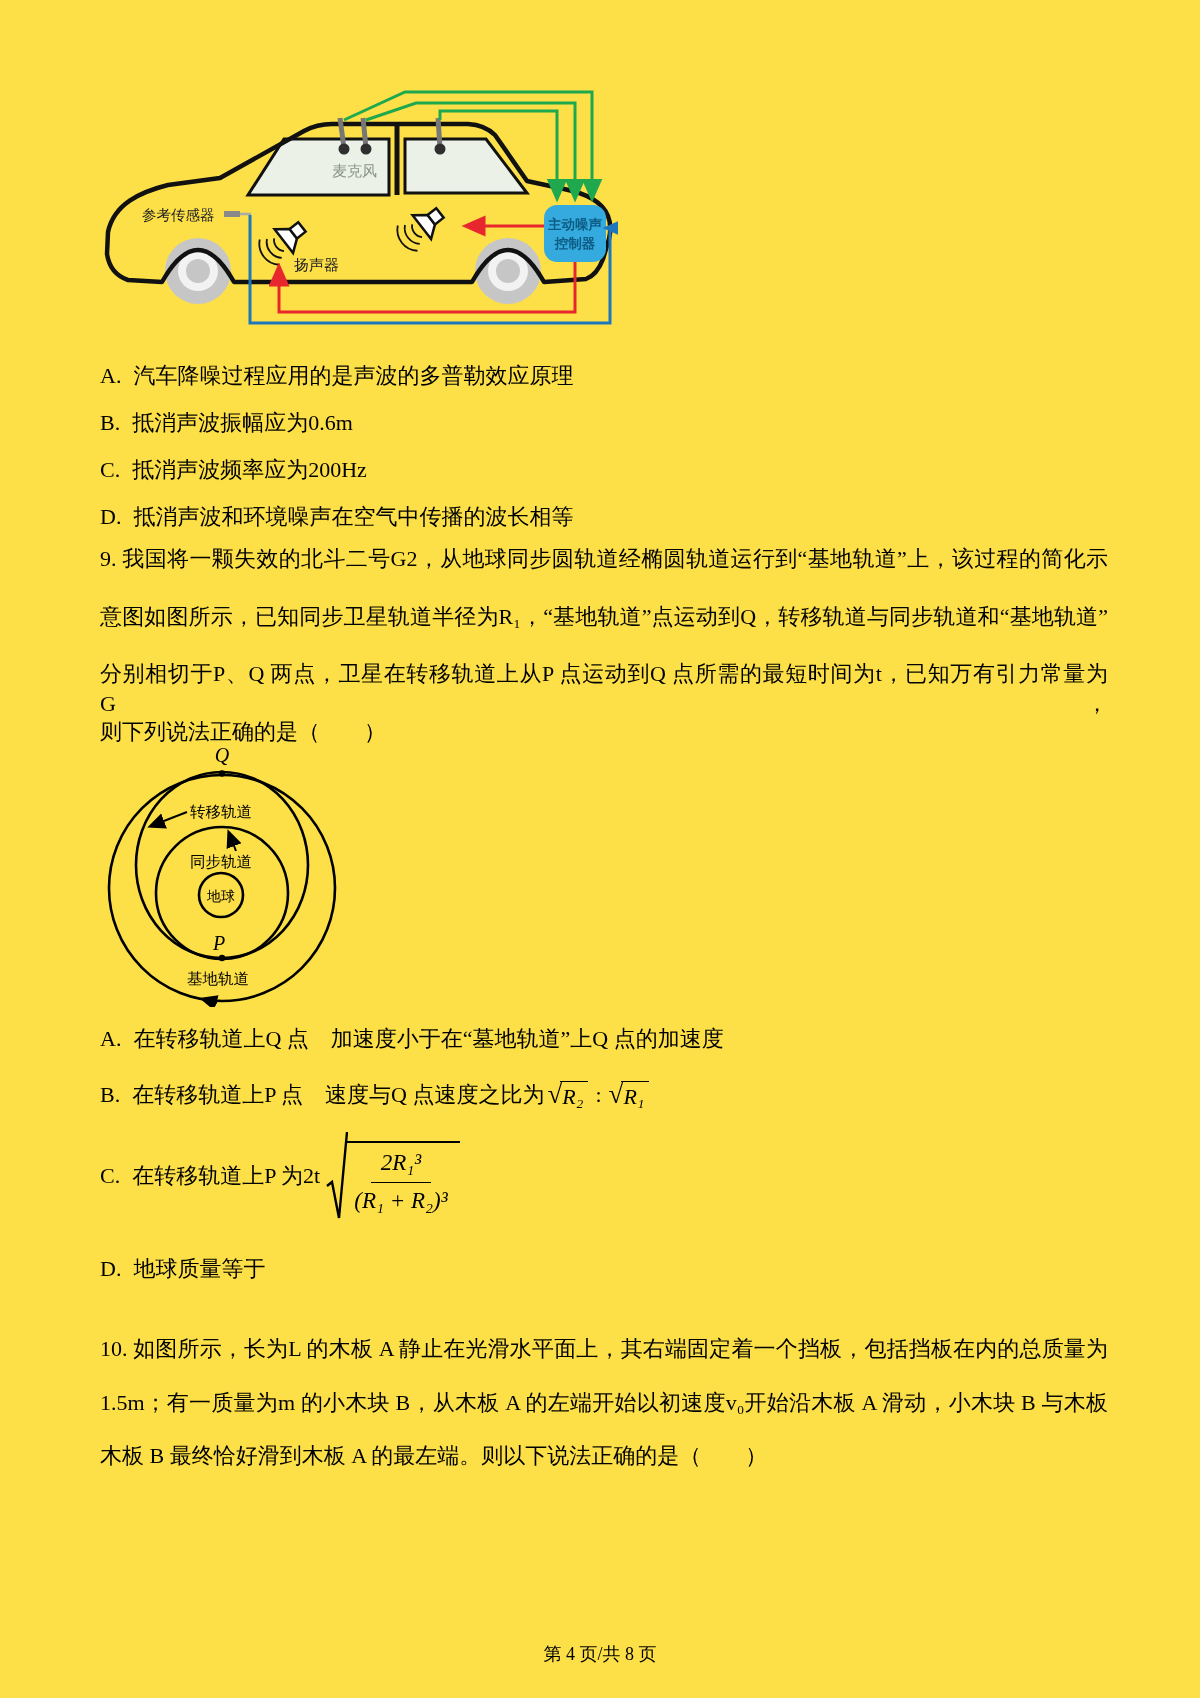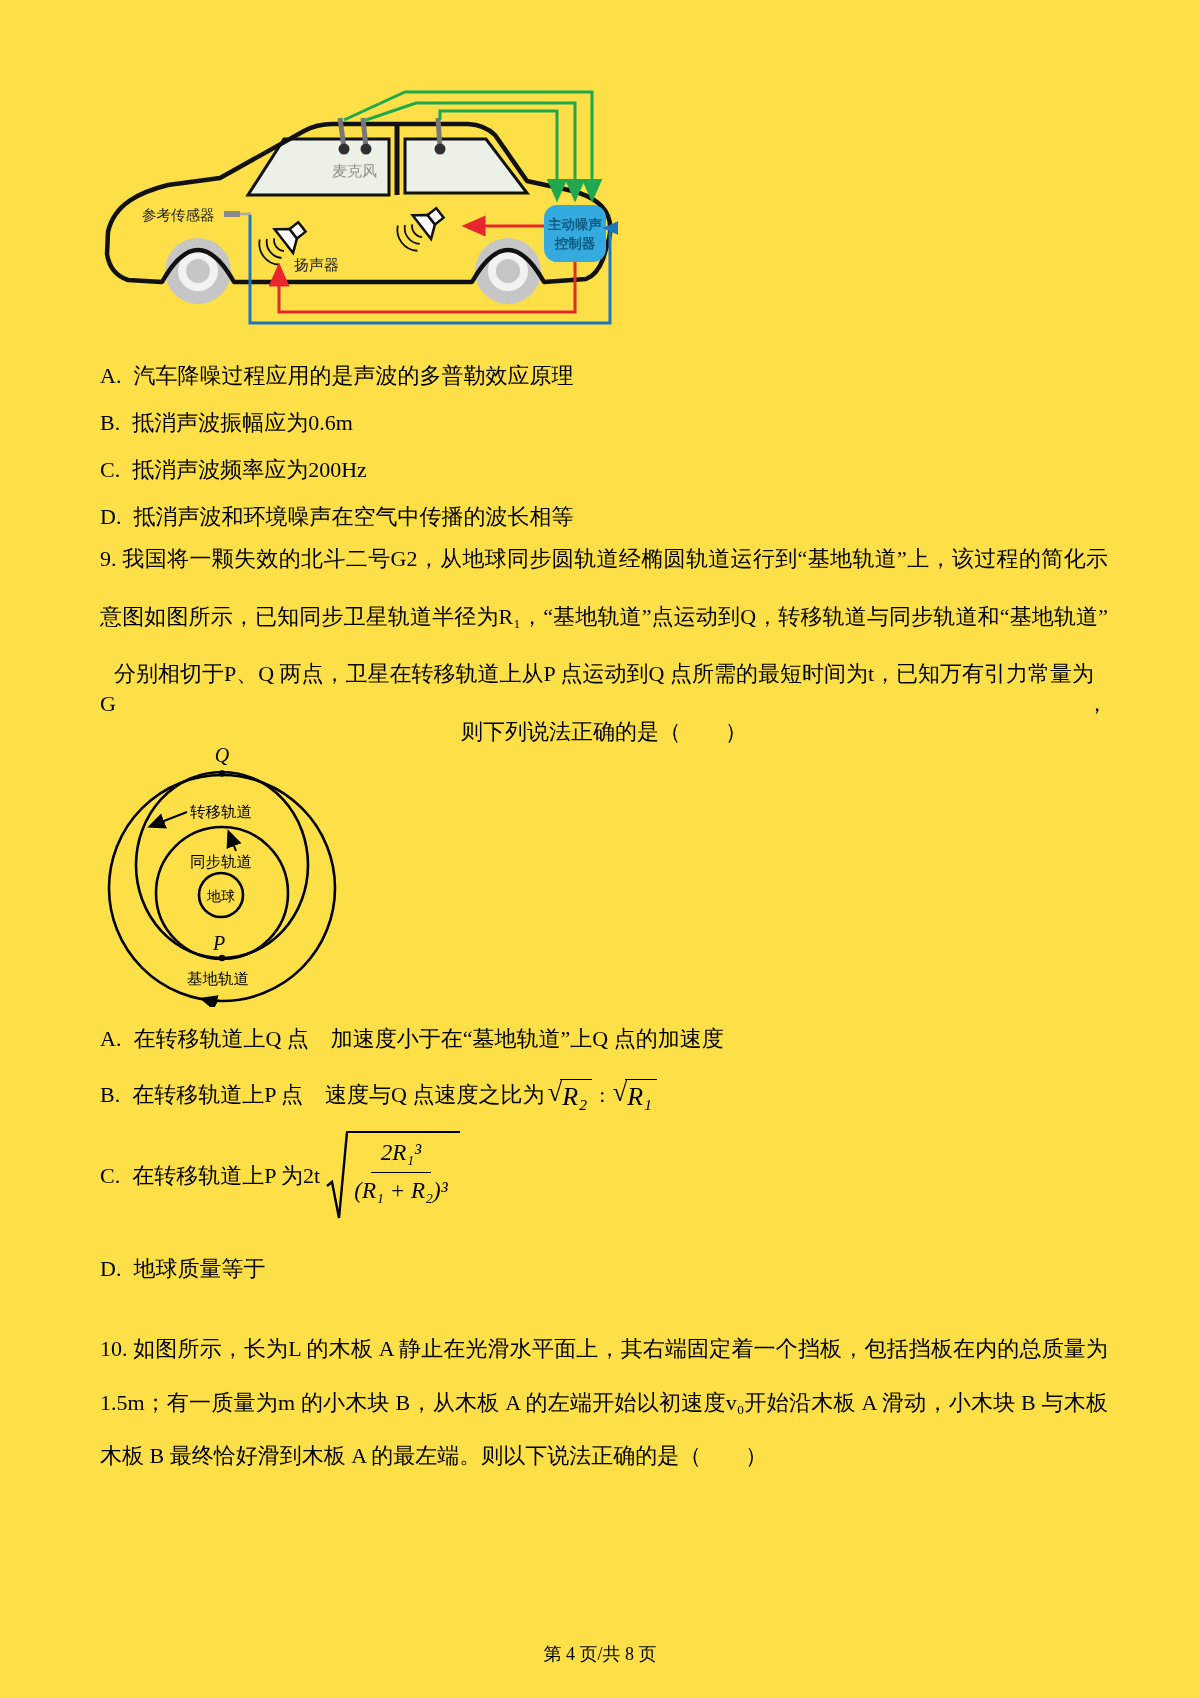--- a/index.html
+++ b/index.html
@@ -12,40 +12,40 @@
 
   .fig-car { position:absolute; left:98px; top:68px; width:520px; height:264px; }
   .fig-orbit { position:absolute; left:95px; top:745px; width:252px; height:262px; }
 
   .q8-opts { position:absolute; left:100px; top:352px; width:1008px; }
   .q8-opts .opt { height:47px; }
   .opt { display:flex; align-items:center; font-size:22px; white-space:nowrap; }
   .opt-label { margin-right:12px; }
 
   .q9-stem { position:absolute; left:100px; top:544px; width:1008px; font-size:22px; }
-  .q9-stem .stem-line { height:57.5px;text-align:center; }
+  .q9-stem .stem-line { height:57.5px; }
   .q10-stem { position:absolute; left:100px; top:1334px; width:1008px; font-size:22px; }
   .q10-stem .stem-line { height:53.5px; }
   .fill { text-align:justify; text-align-last:justify; }
 
   .q9-opts { position:absolute; left:100px; top:1014px; width:1008px; }
   .row-a { height:50px; }
   .row-b { height:62px; }
   .row-c { height:100px; }
   .row-d { height:86px; }
 
   .sqrt { display:inline-flex; align-items:flex-start; margin:0 3px; }
   .sqrt .rad { font-size:27px; line-height:1; }
   .sqrt .sbody { border-top:1.8px solid #000; padding:3px 5px 0 2px; margin-left:-2px;
-                 font-style:italic; font-size:26px; line-height:1.1; }
+                 font-style:italic; font-size:22px; line-height:1.1; }
   .colon { margin:0 4px; font-size:22px; }
 
   .bigsqrt { display:inline-flex; align-items:flex-start; margin-left:6px; }
   .radsvg { width:22px; height:92px; display:block; }
-  .bigsqrt .body { border-top:2.2px solid #000; margin-left:-2px; margin-top:1px;
+  .bigsqrt .body { border-top:2.2px solid #000; margin-left:-2px; margin-top:11px;
                    padding:6px 12px 2px 8px;text-decoration:underline; }
 
   .frac { display:inline-flex; flex-direction:column; align-items:center;
           font-size:23px; font-style:italic; line-height:1.25; }
   .frac .num { border-bottom:1.8px solid #000; padding:0 10px 4px; }
   .frac .den { padding-top:4px; }
   .dfrac { margin-left:10px; }
   .bigsqrt .frac .num { border-bottom:1.8px solid #000; }
 
   .footer { position:absolute; top:1642px; left:0; width:100%;

